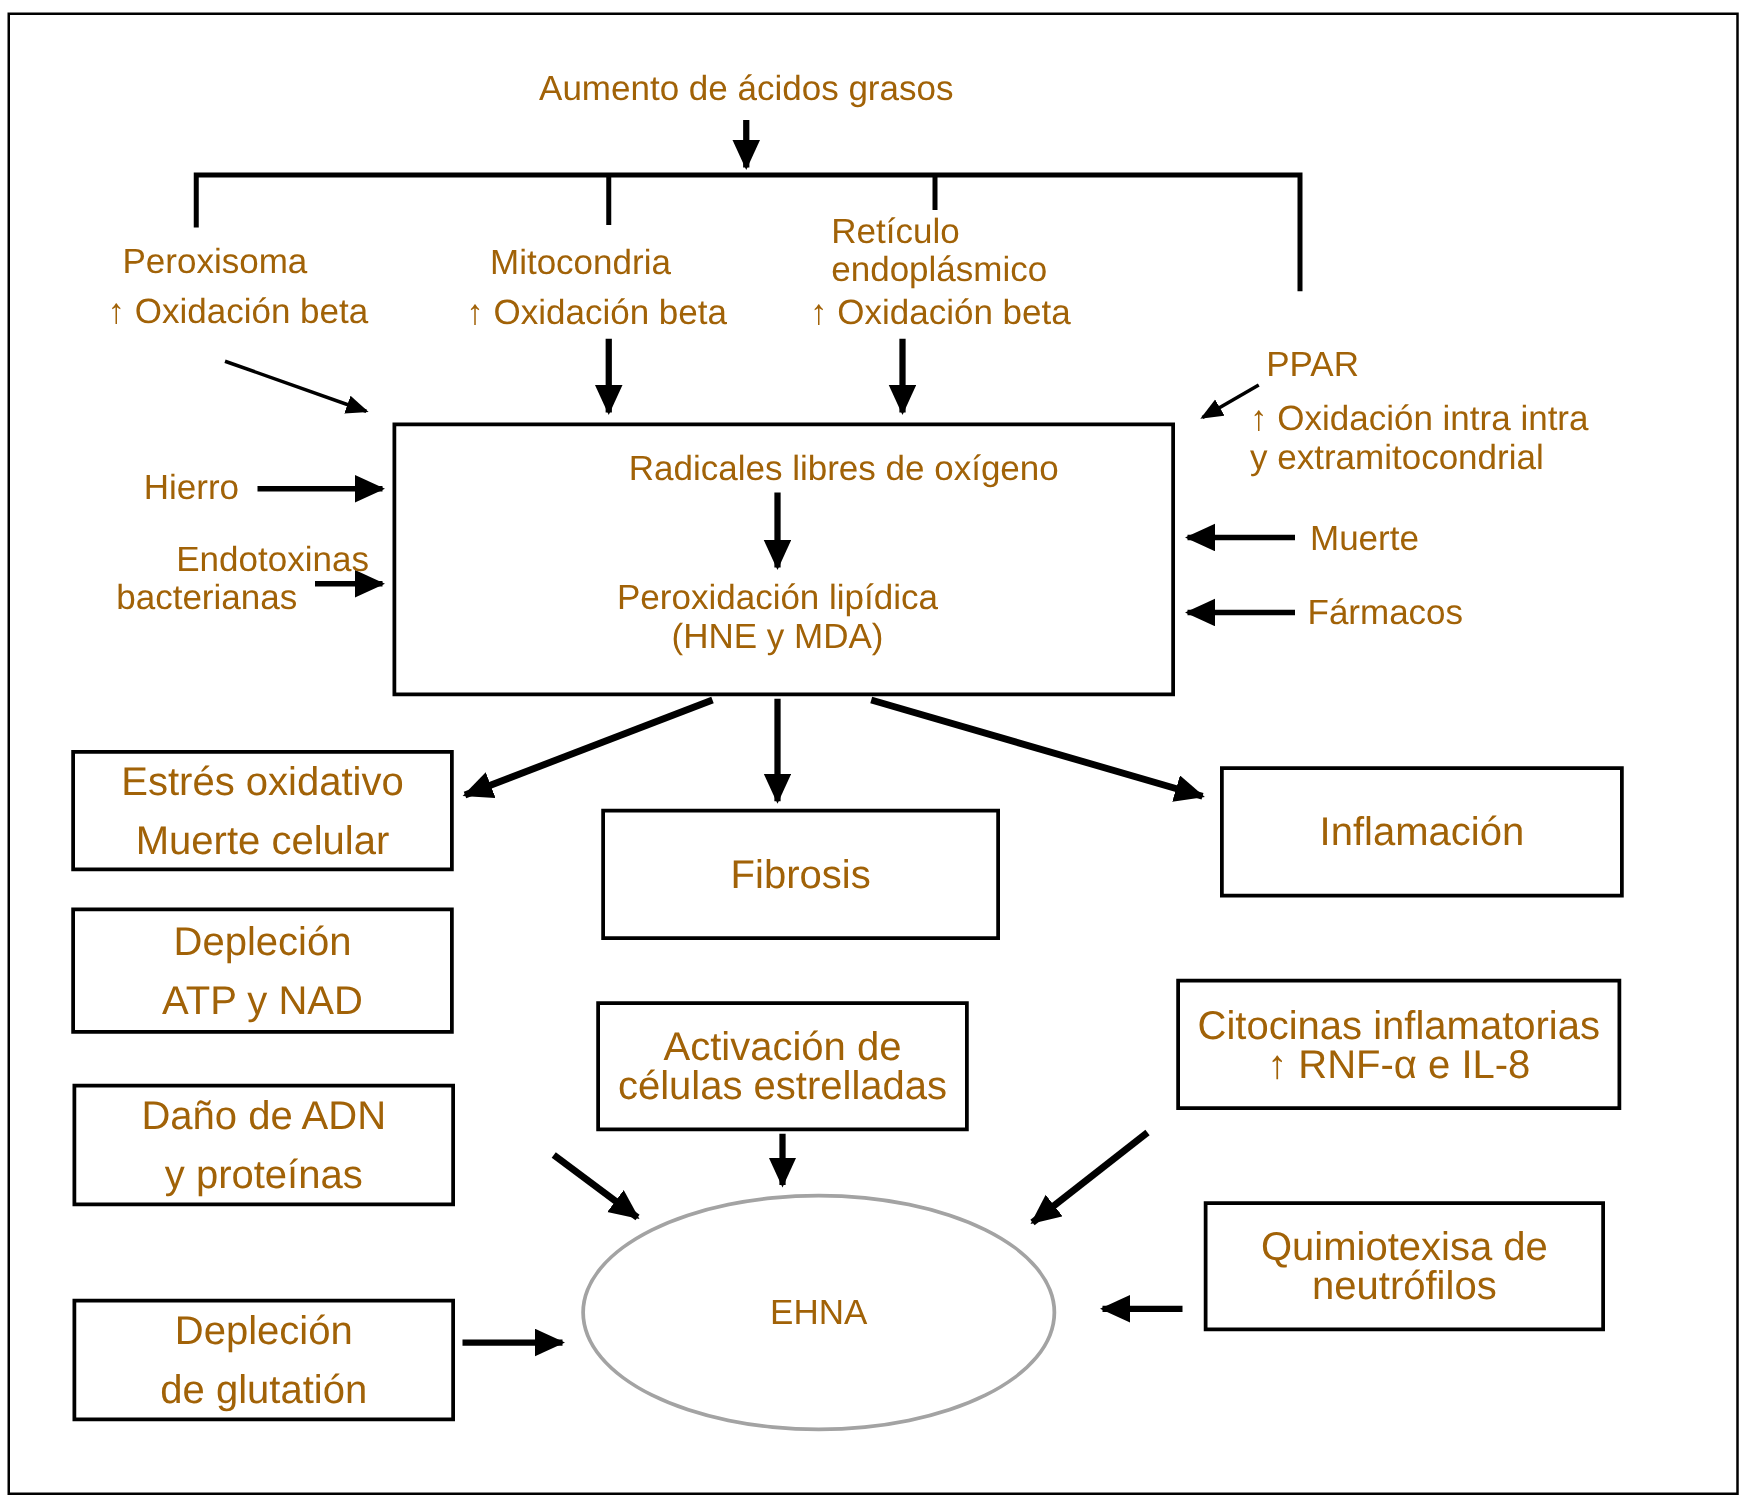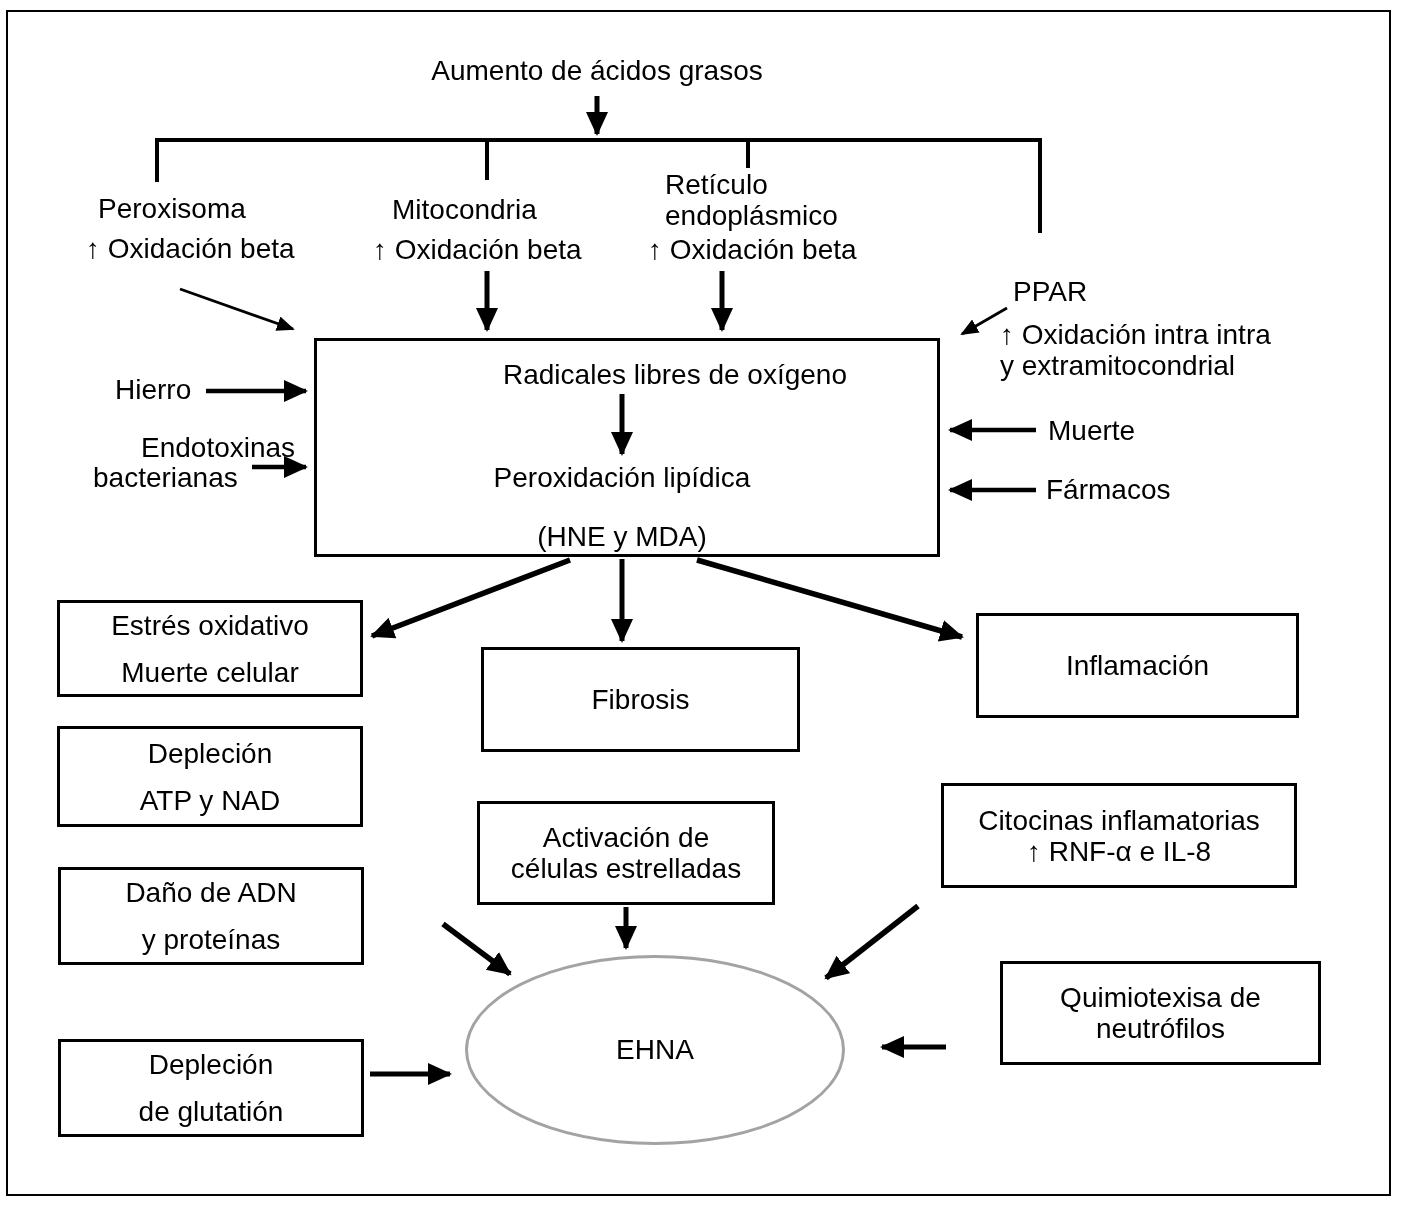--- a/index.html
+++ b/index.html
@@ -1,38 +1,38 @@
 <!DOCTYPE html>
 <html><head>
 <meta charset="utf-8">
 <style>
   html,body{margin:0;padding:0;background:#ffffff;}
   #canvas{
     position:relative;
     width:1402px;height:1208px;
     background:#ffffff;
     font-family:"Liberation Sans","DejaVu Sans",sans-serif;
-    color:#000000;
+    color:#a16207;
     overflow:hidden;
   }
   #frame{
     position:absolute;left:6px;top:10px;width:1381px;height:1182px;
     border:2px solid #000;
   }
   svg.layer{position:absolute;left:0;top:0;z-index:1;}
   .lbl{
     position:absolute;z-index:3;
     font-size:28px;line-height:1.1;white-space:nowrap;
   }
   .ctr{transform:translateX(-50%);}
   .dbox{
     position:absolute;z-index:2;
     border:3px solid #000;background:transparent;
     display:flex;flex-direction:column;align-items:center;justify-content:center;
-    font-size:28px;text-align:center;white-space:nowrap;
+    font-size:32px;text-align:center;white-space:nowrap;
   }
   .dbox .ln-wide{line-height:47px;height:47px;}
   .dbox .ln-tight{line-height:31px;height:31px;}
   #ellipse-ehna{
     position:absolute;z-index:2;
     border:3px solid #a3a3a3;border-radius:50%;
     display:flex;align-items:center;justify-content:center;
     font-size:28px;
   }
 </style>
@@ -102,21 +102,21 @@
   <div class="lbl" style="left:115px;top:375px;">Hierro</div>
   <div class="lbl" style="left:93px;top:433px;margin-left:48px;">Endotoxinas</div>
   <div class="lbl" style="left:93px;top:463px;">bacterianas</div>
 
   <div class="lbl" style="left:1048px;top:416px;">Muerte</div>
   <div class="lbl" style="left:1046px;top:475px;">Fármacos</div>
 
   <div class="dbox" style="left:314px;top:338px;width:620px;height:213px;"></div>
   <div class="lbl ctr" style="left:627px;top:360px;margin-left:48px;">Radicales libres de oxígeno</div>
   <div class="lbl ctr" style="left:622px;top:463px;">Peroxidación lipídica</div>
-  <div class="lbl ctr" style="left:622px;top:494px;margin-top:28px;">(HNE y MDA)</div>
+  <div class="lbl ctr" style="left:622px;top:494px;">(HNE y MDA)</div>
 
   <div class="dbox" style="left:57px;top:600px;width:300px;height:91px;">
     <div class="ln-wide">Estrés oxidativo</div>
     <div class="ln-wide">Muerte celular</div>
   </div>
 
   <div class="dbox" style="left:57px;top:726px;width:300px;height:95px;">
     <div class="ln-wide">Depleción</div>
     <div class="ln-wide">ATP y NAD</div>
   </div>
@@ -142,21 +142,21 @@
   <div class="dbox" style="left:477px;top:801px;width:292px;height:98px;">
     <div class="ln-tight">Activación de</div>
     <div class="ln-tight">células estrelladas</div>
   </div>
 
   <div class="dbox" style="left:941px;top:783px;width:350px;height:99px;">
     <div class="ln-tight">Citocinas inflamatorias</div>
     <div class="ln-tight">↑ RNF-α e IL-8</div>
   </div>
 
-  <div class="dbox" style="left:1000px;top:961px;width:315px;height:98px;">
+  <div class="dbox" style="left:963px;top:961px;width:315px;height:98px;">
     <div class="ln-tight">Quimiotexisa de</div>
     <div class="ln-tight">neutrófilos</div>
   </div>
 
   <div id="ellipse-ehna" style="left:465px;top:955px;width:374px;height:184px;">
     <span>EHNA</span>
   </div>
 
 </div>
 

